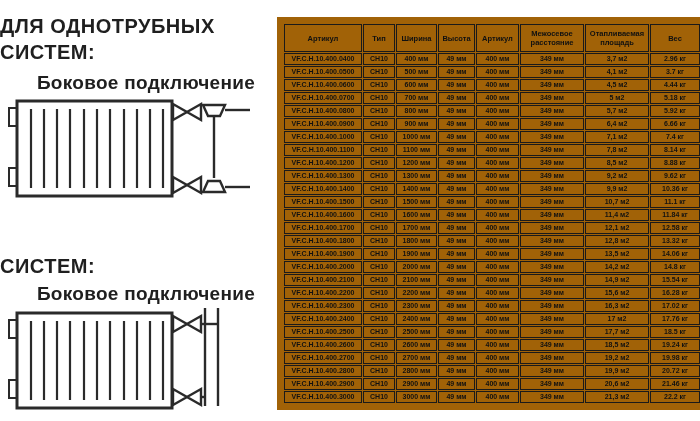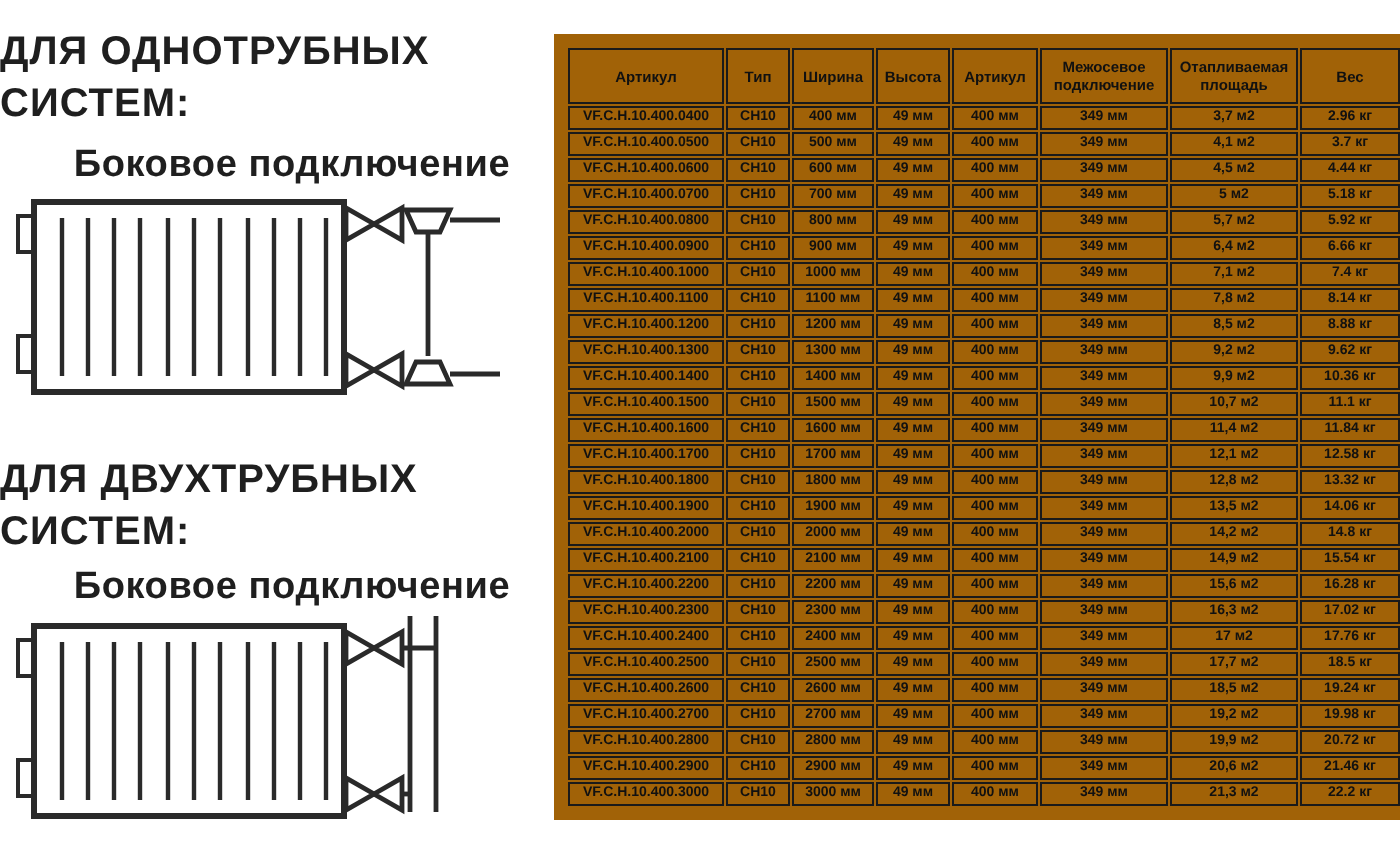--- a/index.html
+++ b/index.html
@@ -113,21 +113,21 @@
 
         <polygon points="169,79 169,95 183,87" stroke-width="2.4"></polygon>
         <polygon points="197,79 197,95 183,87" stroke-width="2.4"></polygon>
 
         <line x1="221" y1="12" x2="246" y2="12" stroke-width="2.4"></line>
         <line x1="221" y1="89" x2="246" y2="89" stroke-width="2.4"></line>
       </g>
     </svg>
 
     <div class="sec-title sec2-title">
-      <span>ДЛЯ ДВУХТРУБНЫХ</span><br>
+      <br>
       <span>СИСТЕМ:</span>
     </div>
     <div class="sec-sub sec2-sub">Боковое подключение</div>
 
     <svg class="diagram-svg svg2" width="252" height="112" viewBox="0 0 252 112">
       <g stroke="#2a2a2a" fill="#ffffff">
 
         <line x1="201" y1="2" x2="201" y2="100" stroke-width="2.4"></line>
         <line x1="214" y1="2" x2="214" y2="100" stroke-width="2.4"></line>
 
@@ -173,21 +173,21 @@
           <col class="c6">
           <col class="c7">
       </colgroup>
       <thead>
         <tr>
           <th>Артикул</th>
           <th>Тип</th>
           <th>Ширина</th>
           <th>Высота</th>
           <th>Артикул</th>
-          <th>Межосевое подключение</th>
+          <th>Межосевое расстояние</th>
           <th>Отапливаемая площадь</th>
           <th>Вес</th>
         </tr>
       </thead>
       <tbody>
           <tr>
             <td>VF.C.H.10.400.0400</td>
             <td>CH10</td>
             <td>400 мм</td>
             <td>49 мм</td>

